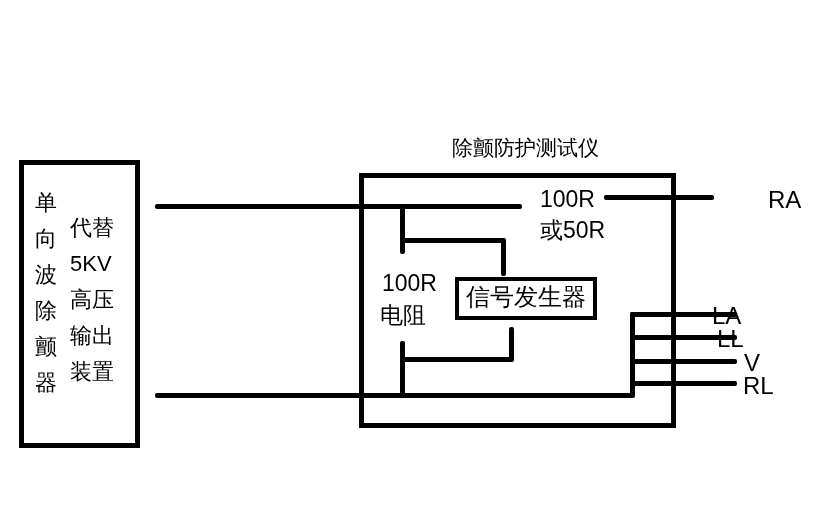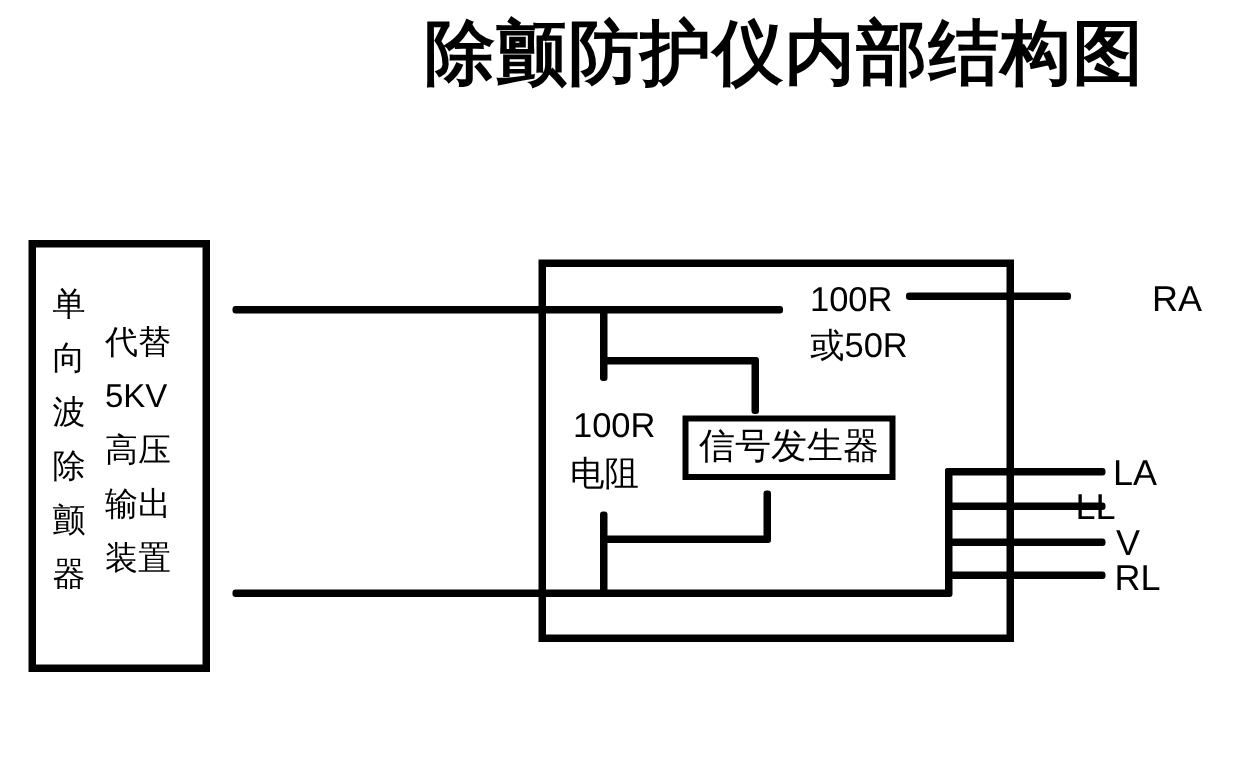--- a/index.html
+++ b/index.html
@@ -87,22 +87,22 @@
     font-size: 24px;
   }
   .r-label { font-size: 23px; }
   .lead-label { font-size: 24px; }
 </style>
 </head>
 <body>
 
 <div id="canvas">
 
-  <div id="title">除颤防护仪内部结构图</div>
 
+  <div id="tester-label">除颤防护测试仪</div>
 
   <div id="defib-box">
     <div id="defib-vertical-label">单向波除颤器</div>
     <div id="defib-sub-lines">
       <div>代替</div>
       <div>5KV</div>
       <div>高压</div>
       <div>输出</div>
       <div>装置</div>
     </div>
@@ -130,18 +130,18 @@
   <div class="txt r-label" style="left:540px; top:188px;">100R</div>
   <div class="txt r-label" style="left:540px; top:219px;">或50R</div>
   <div class="txt r-label" style="left:382px; top:272px;">100R</div>
   <div class="txt r-label" style="left:380px; top:304px;">电阻</div>
 
   <div id="generator-box">
     <span>信号发生器</span>
   </div>
 
   <div class="txt lead-label" style="left:724px; top:188px;margin-left:44px;">RA</div>
-  <div class="txt lead-label" style="left:742px; top:304px;">LA</div>
+  <div class="txt lead-label" style="left:712px; top:304px;">LA</div>
   <div class="txt lead-label" style="left:717px; top:327px;">LL</div>
   <div class="txt lead-label" style="left:744px; top:351px;">V</div>
   <div class="txt lead-label" style="left:743px; top:374px;">RL</div>
 
 </div>
 
 </body></html>

